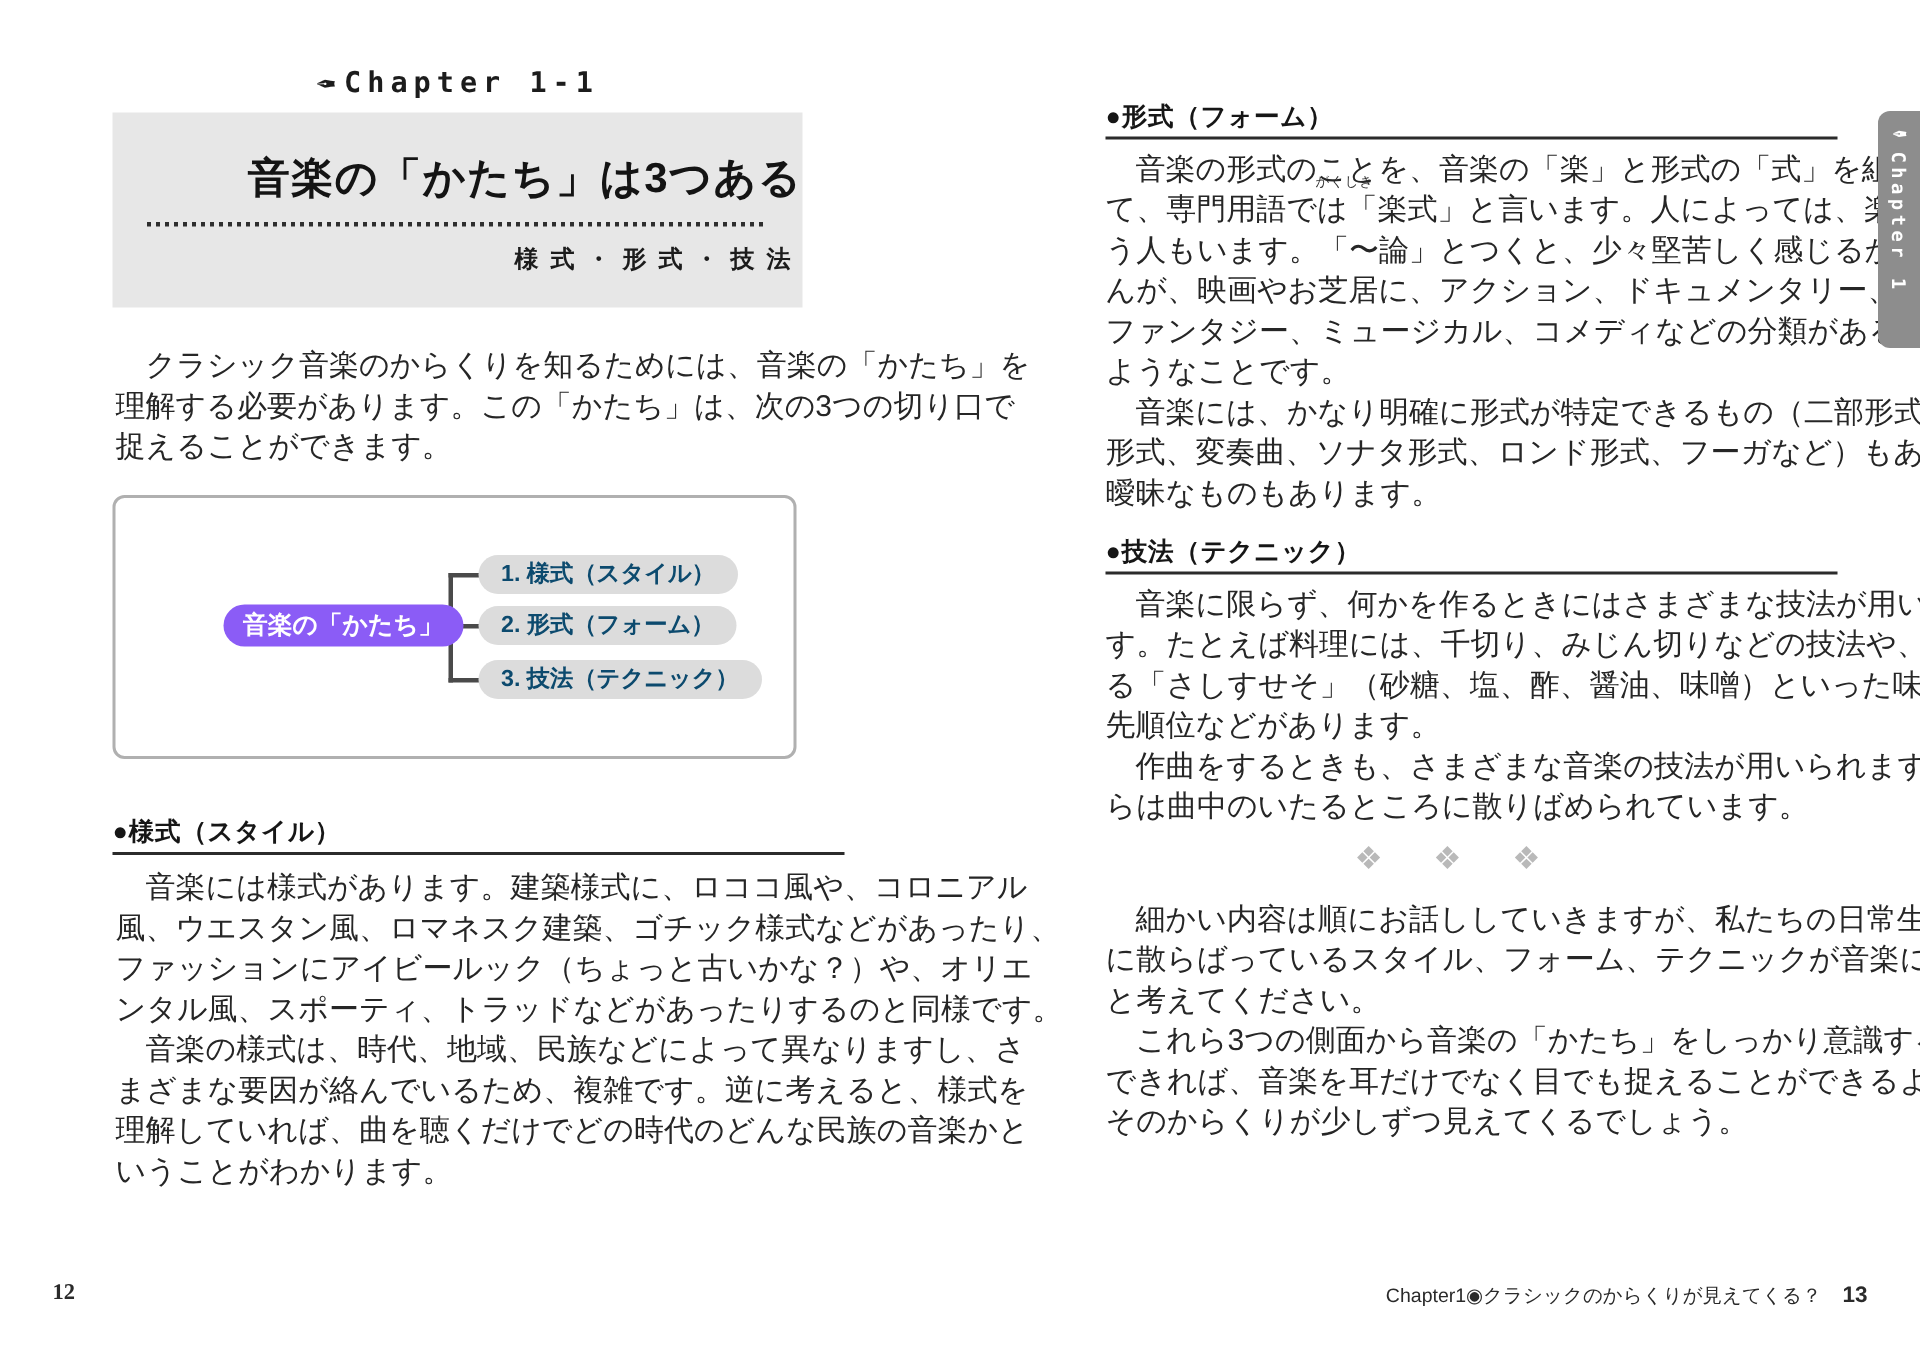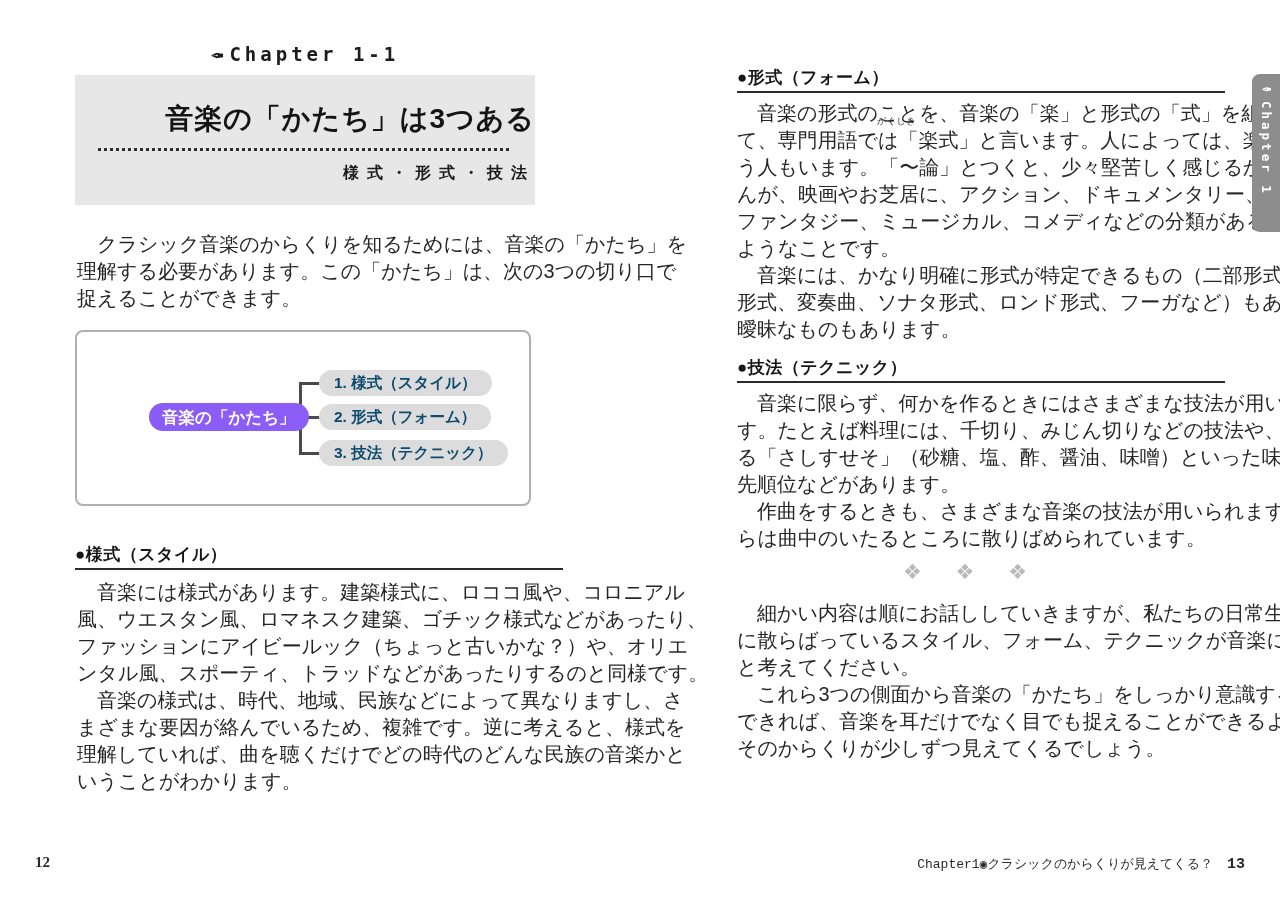--- a/index.html
+++ b/index.html
@@ -100,21 +100,21 @@
     writing-mode:vertical-rl; text-orientation:mixed;
     font-family:"DejaVu Sans Mono","Liberation Mono",monospace;
     font-weight:bold; font-size:12.5px; letter-spacing:3px; margin-top:4px;
   }
   .pnum-left {
     position:absolute; left:35px; top:854px;
     font-family:"Liberation Serif",serif; font-size:15px; font-weight:bold; color:#2a2a2a;
   }
   .footer-right {
     position:absolute; right:35px; top:855px; text-align:center;
-    font-family:Liberation Mono, monospace; font-size:13px; color:#2a2a2a;
+    font-family:Liberation Sans, sans-serif; font-size:13px; color:#2a2a2a;
     white-space:nowrap;
   }
   .footer-right .pnum { font-size:15px; font-weight:bold; margin-left:14px; }
 </style>
 </head>
 <body>
 
 <div class="spread">
 
   <div class="left-page">

